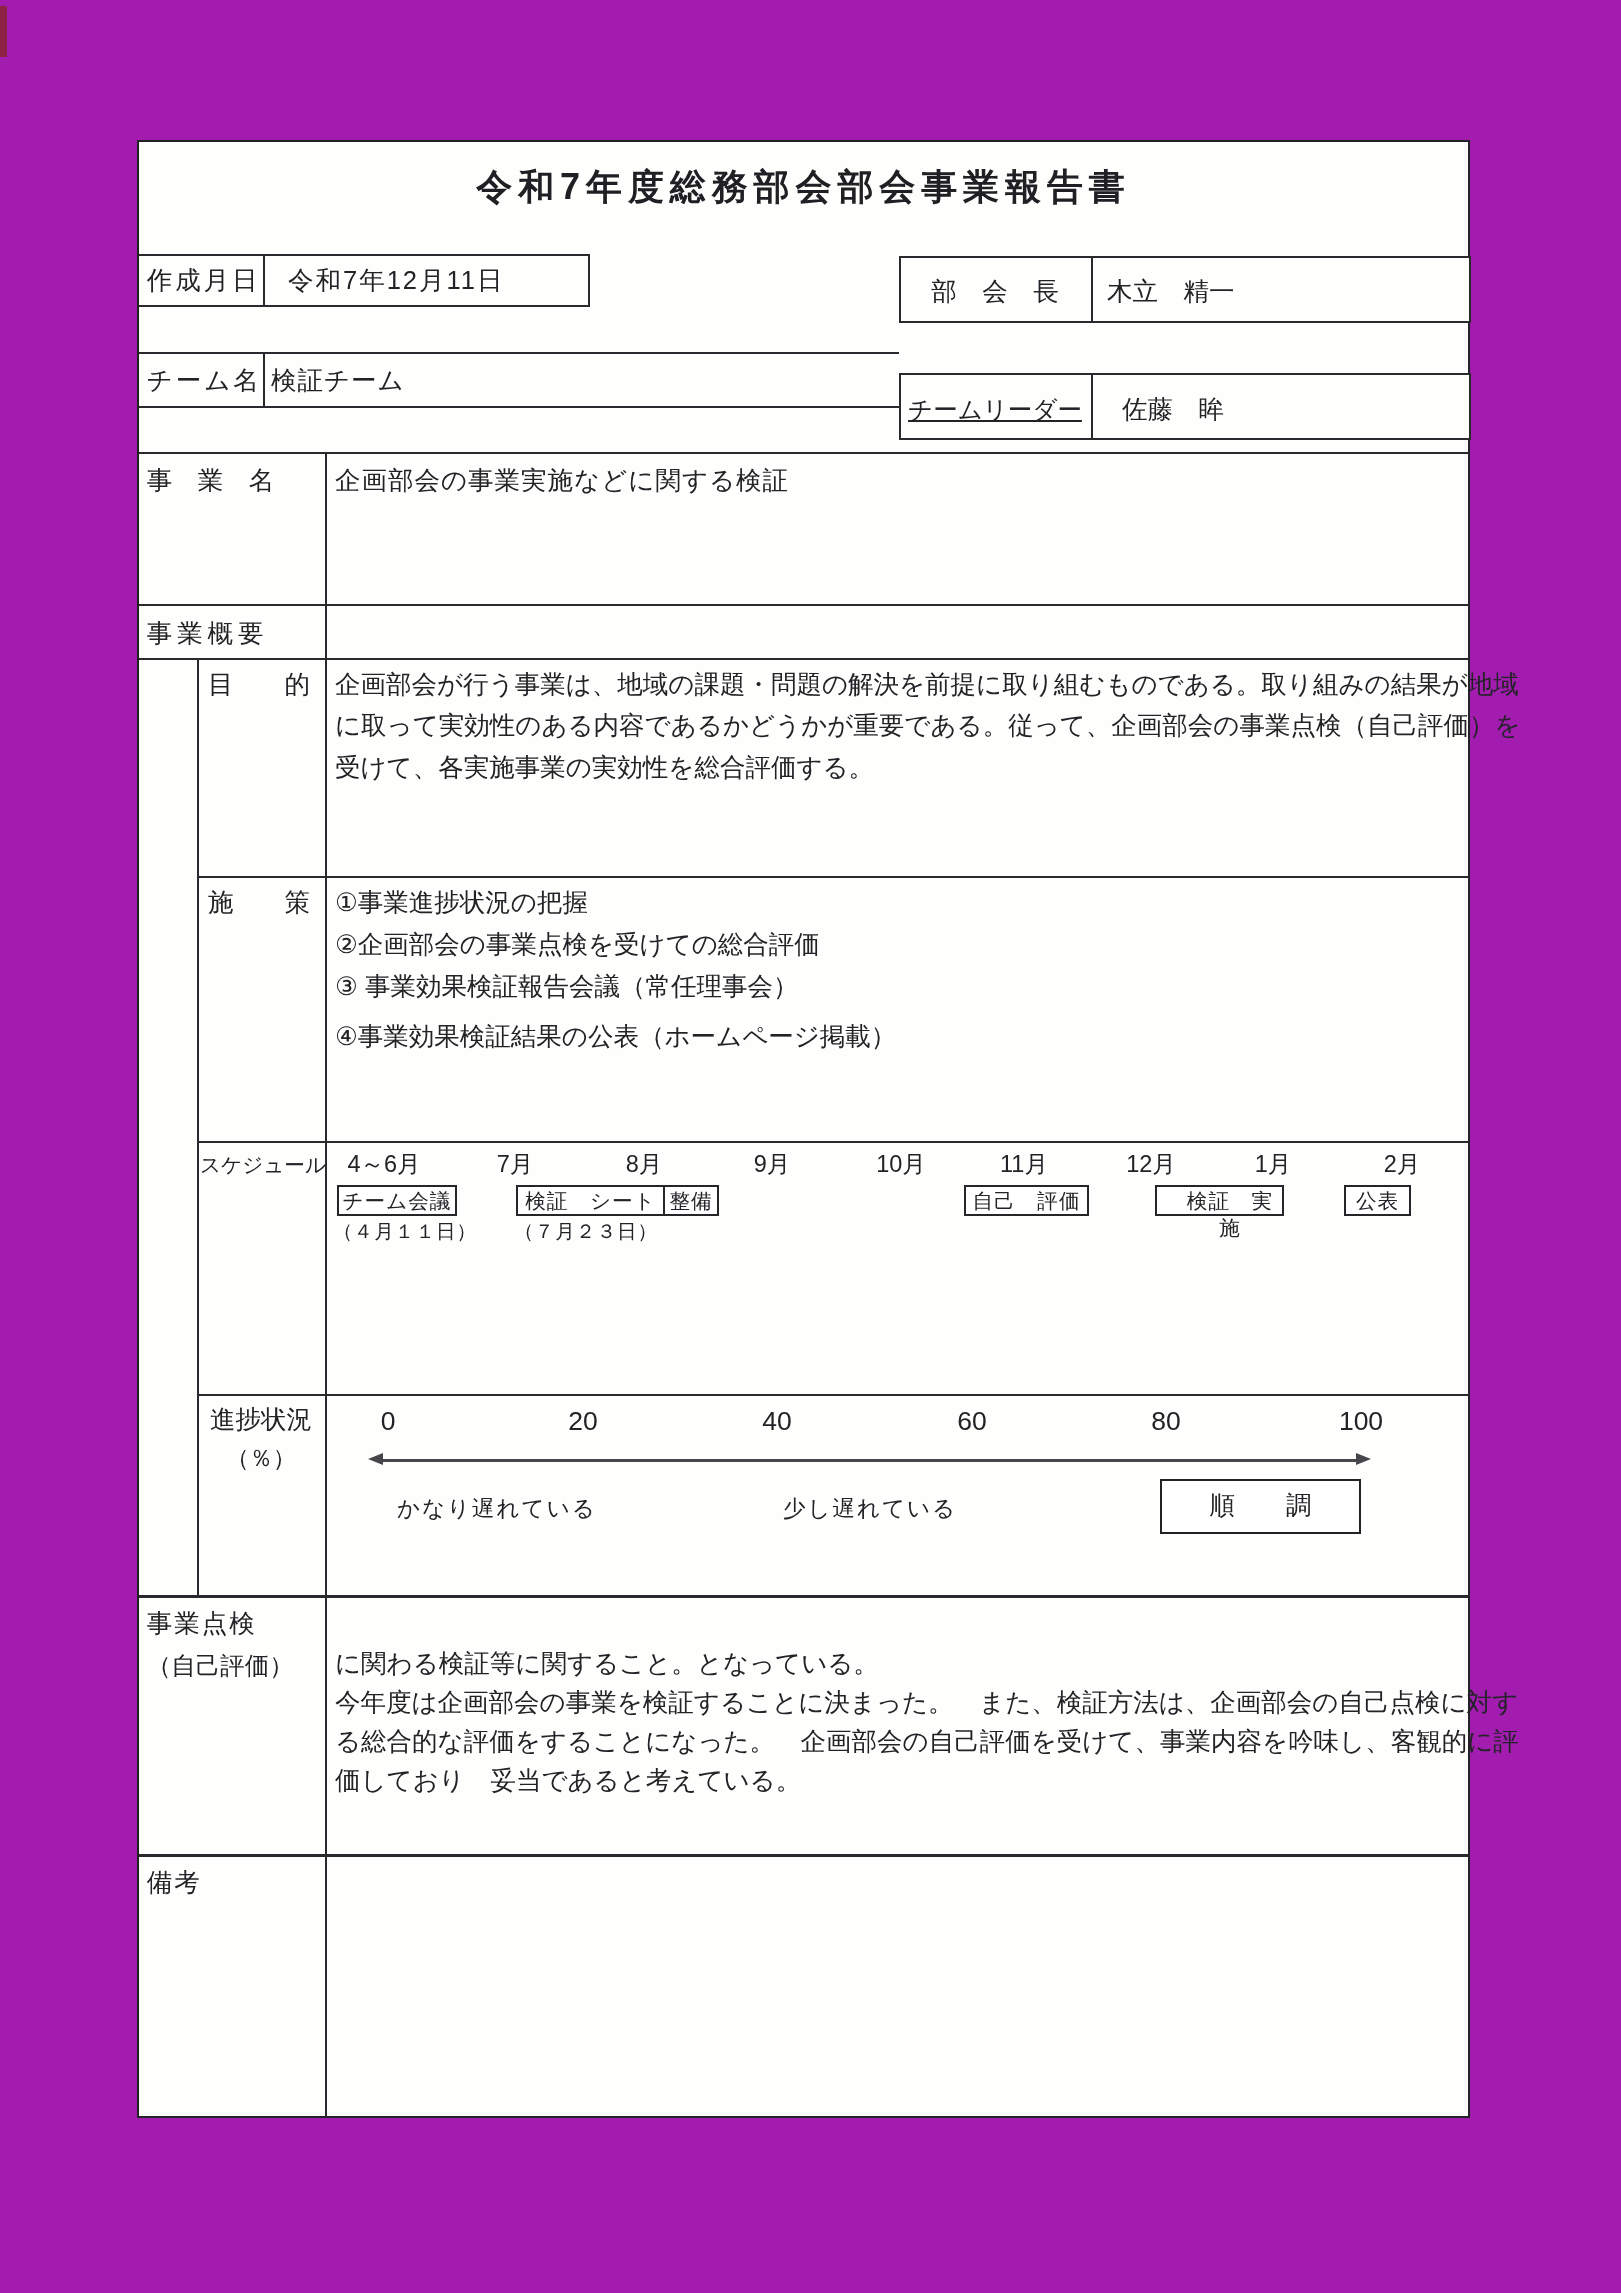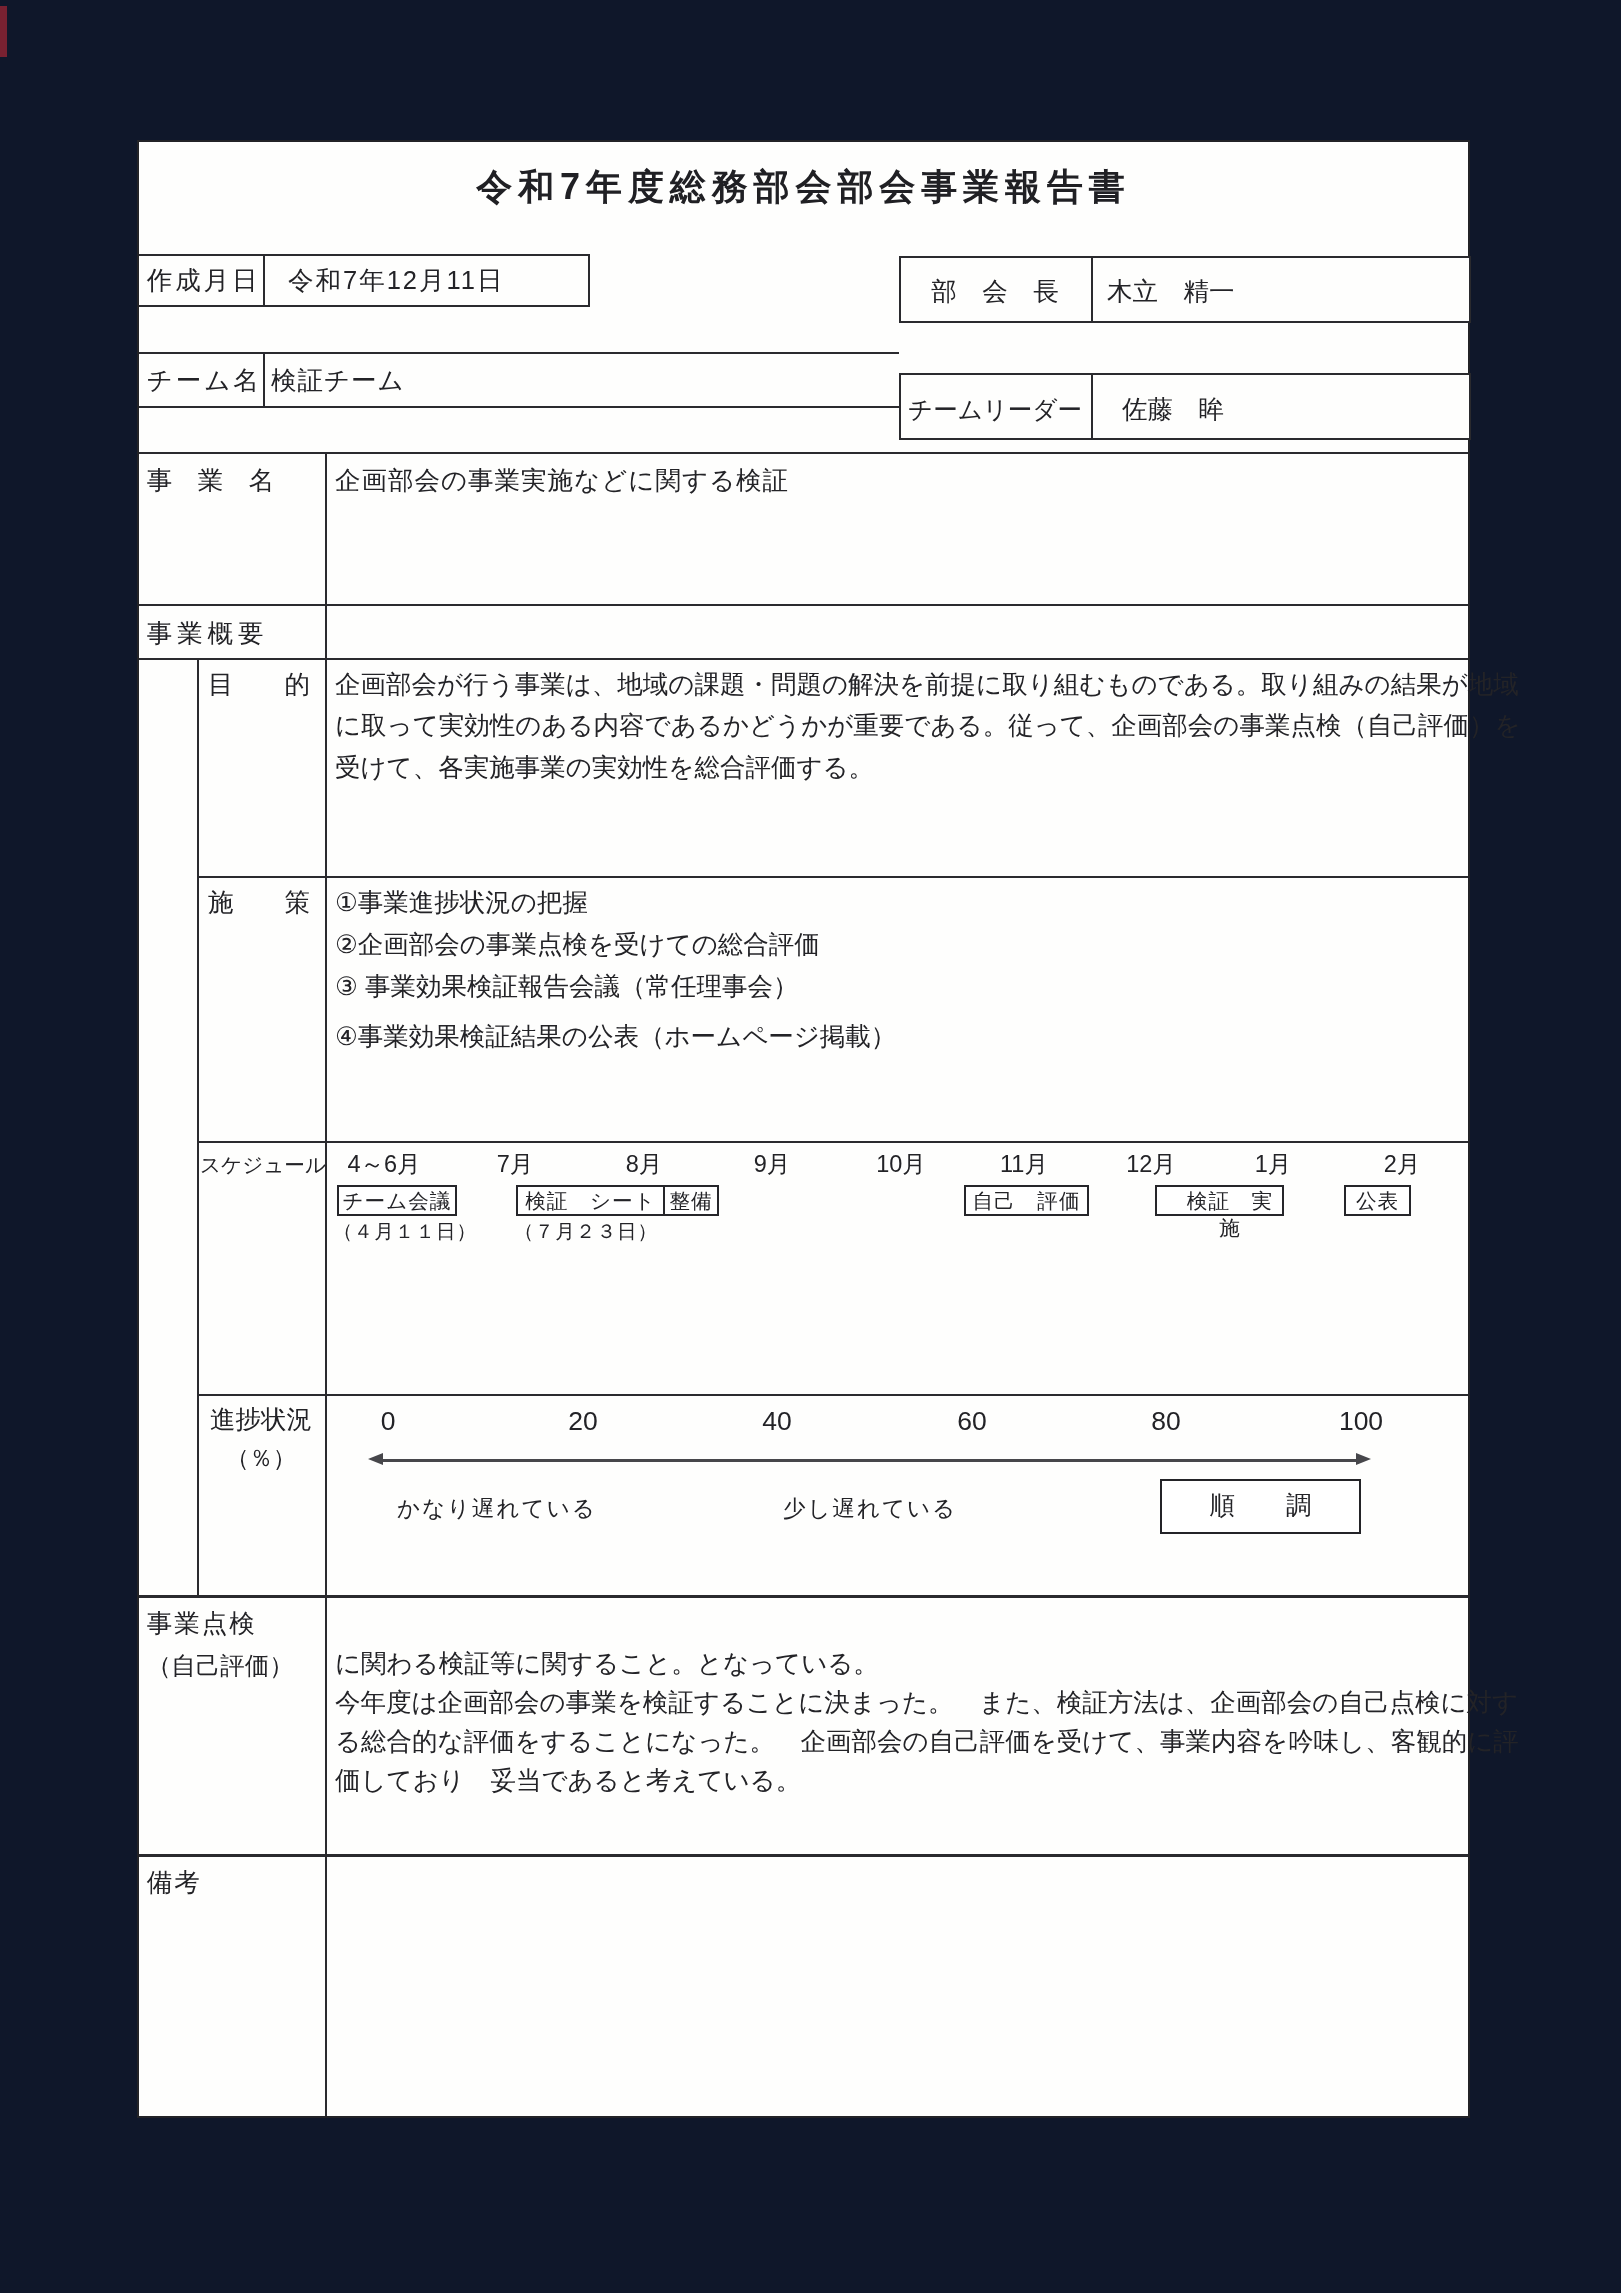--- a/index.html
+++ b/index.html
@@ -1,18 +1,18 @@
 <!DOCTYPE html>
 <html><head>
 <meta charset="utf-8">
 <style>
   html,body{margin:0;padding:0;background:#e8e8e8;}
   .page{
     position:relative;width:1621px;height:2294px;margin:0 auto;
-    background:#0f172a;overflow:hidden;
+    background:#a21caf;overflow:hidden;
     font-family:"Liberation Sans","DejaVu Sans",sans-serif;
     color:#232327;
   }
   .corner-mark{position:absolute;left:0;top:5.9px;width:6.9px;height:51px;background:#8b2332;opacity:.85;}
   .sheet{position:absolute;left:137px;top:140px;width:1329px;height:1974px;border:2.9px solid #232327;background:#fefefd;}
   .hl{position:absolute;height:2px;background:#2a2a2e;}
   .hl.thick{height:2.9px;}
   .vl{position:absolute;width:2px;background:#2a2a2e;}
   .txt{position:absolute;white-space:nowrap;line-height:1.25;}
   .t26{font-size:25.5px;}
@@ -78,21 +78,21 @@
     <div class="rbox" style="top:114px;"></div>
     <div class="vl" style="left:952px;top:114px;height:67px;"></div>
     <div class="txt t26" style="left:760px;top:134px;width:192px;text-align:center;">部　会　長</div>
     <div class="txt t26" style="left:968px;top:134px;">木立　精一</div>
 
     <div class="txt t26" style="left:7.8px;top:223px;letter-spacing:2.9px;">チーム名</div>
     <div class="txt t26" style="left:132px;top:223px;letter-spacing:1px;">検証チーム</div>
 
     <div class="rbox" style="top:231px;"></div>
     <div class="vl" style="left:952px;top:231px;height:67px;"></div>
-    <div class="txt t25" style="left:760px;top:253px;width:192px;text-align:center;">チームリーダー</div>
+    <div class="txt t25" style="left:760px;top:253px;width:192px;text-align:center;text-decoration:underline;">チームリーダー</div>
     <div class="txt t26" style="left:972px;top:252px;margin-left:11px;">佐藤　眸</div>
 
     <div class="txt t26" style="left:7.8px;top:323px;">事　業　名</div>
     <div class="txt t26" style="left:196px;top:323px;letter-spacing:1px;">企画部会の事業実施などに関する検証</div>
 
     <div class="txt t26" style="left:7.8px;top:476px;letter-spacing:4.9px;">事業概要</div>
 
     <div class="txt t26" style="left:69px;top:527px;">目　　的</div>
     <div class="txt t26" style="left:196px;top:527px;">企画部会が行う事業は、地域の課題・問題の解決を前提に取り組むものである。取り組みの結果が地域</div>
     <div class="txt t26" style="left:196px;top:568px;">に取って実効性のある内容であるかどうかが重要である。従って、企画部会の事業点検（自己評価）を</div>

